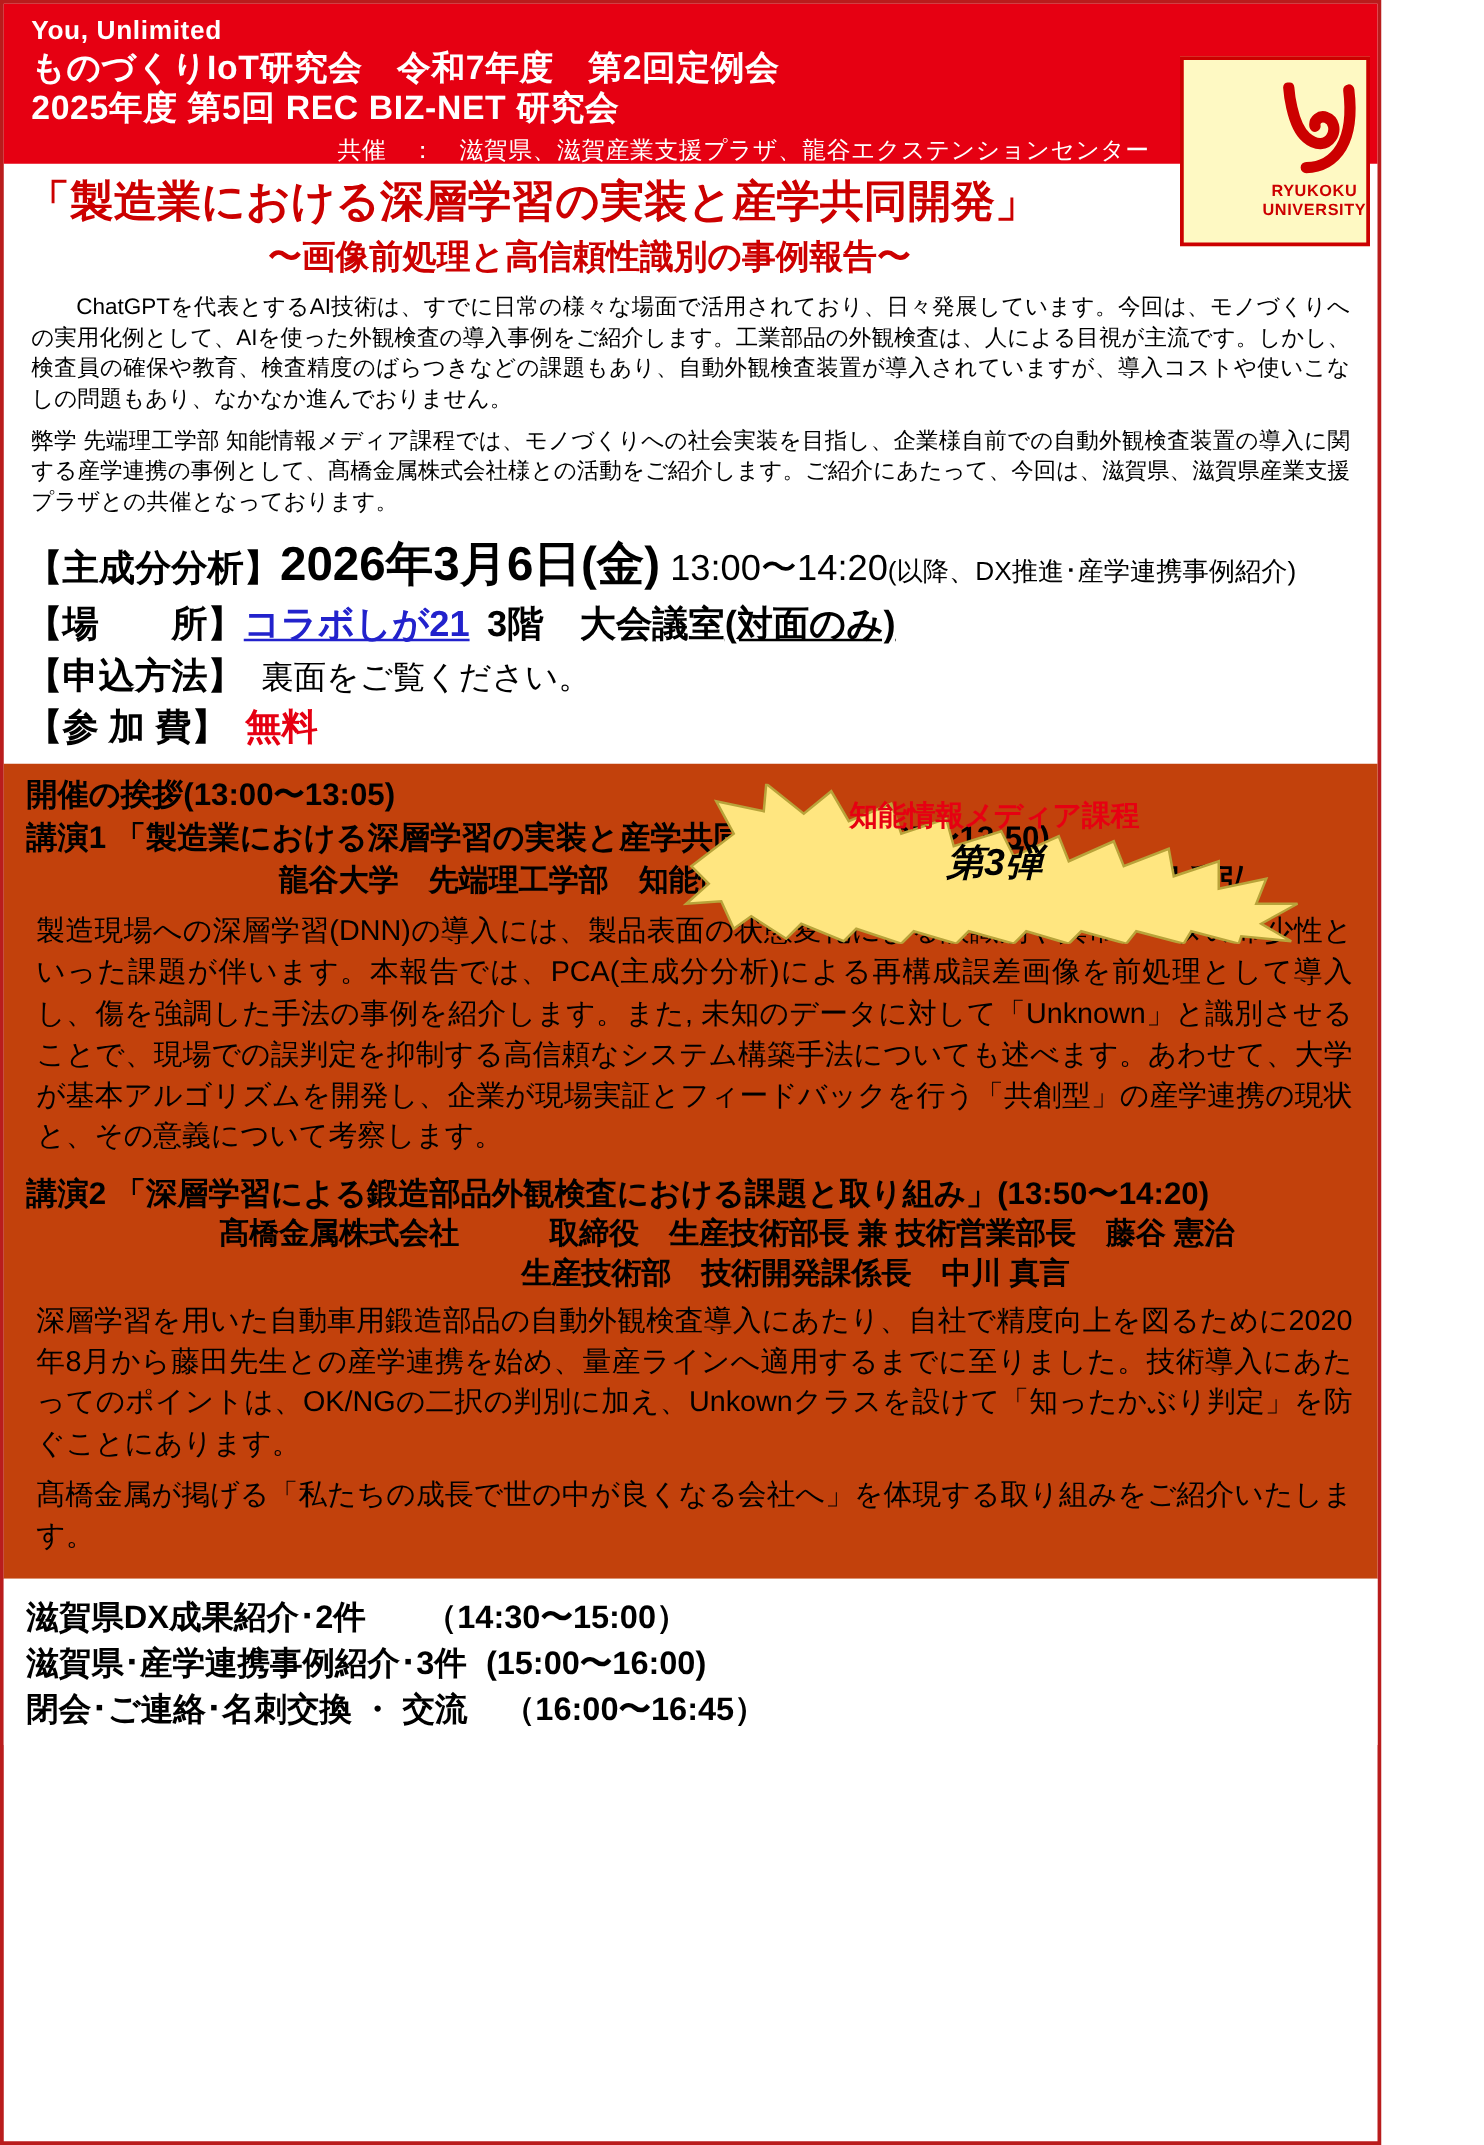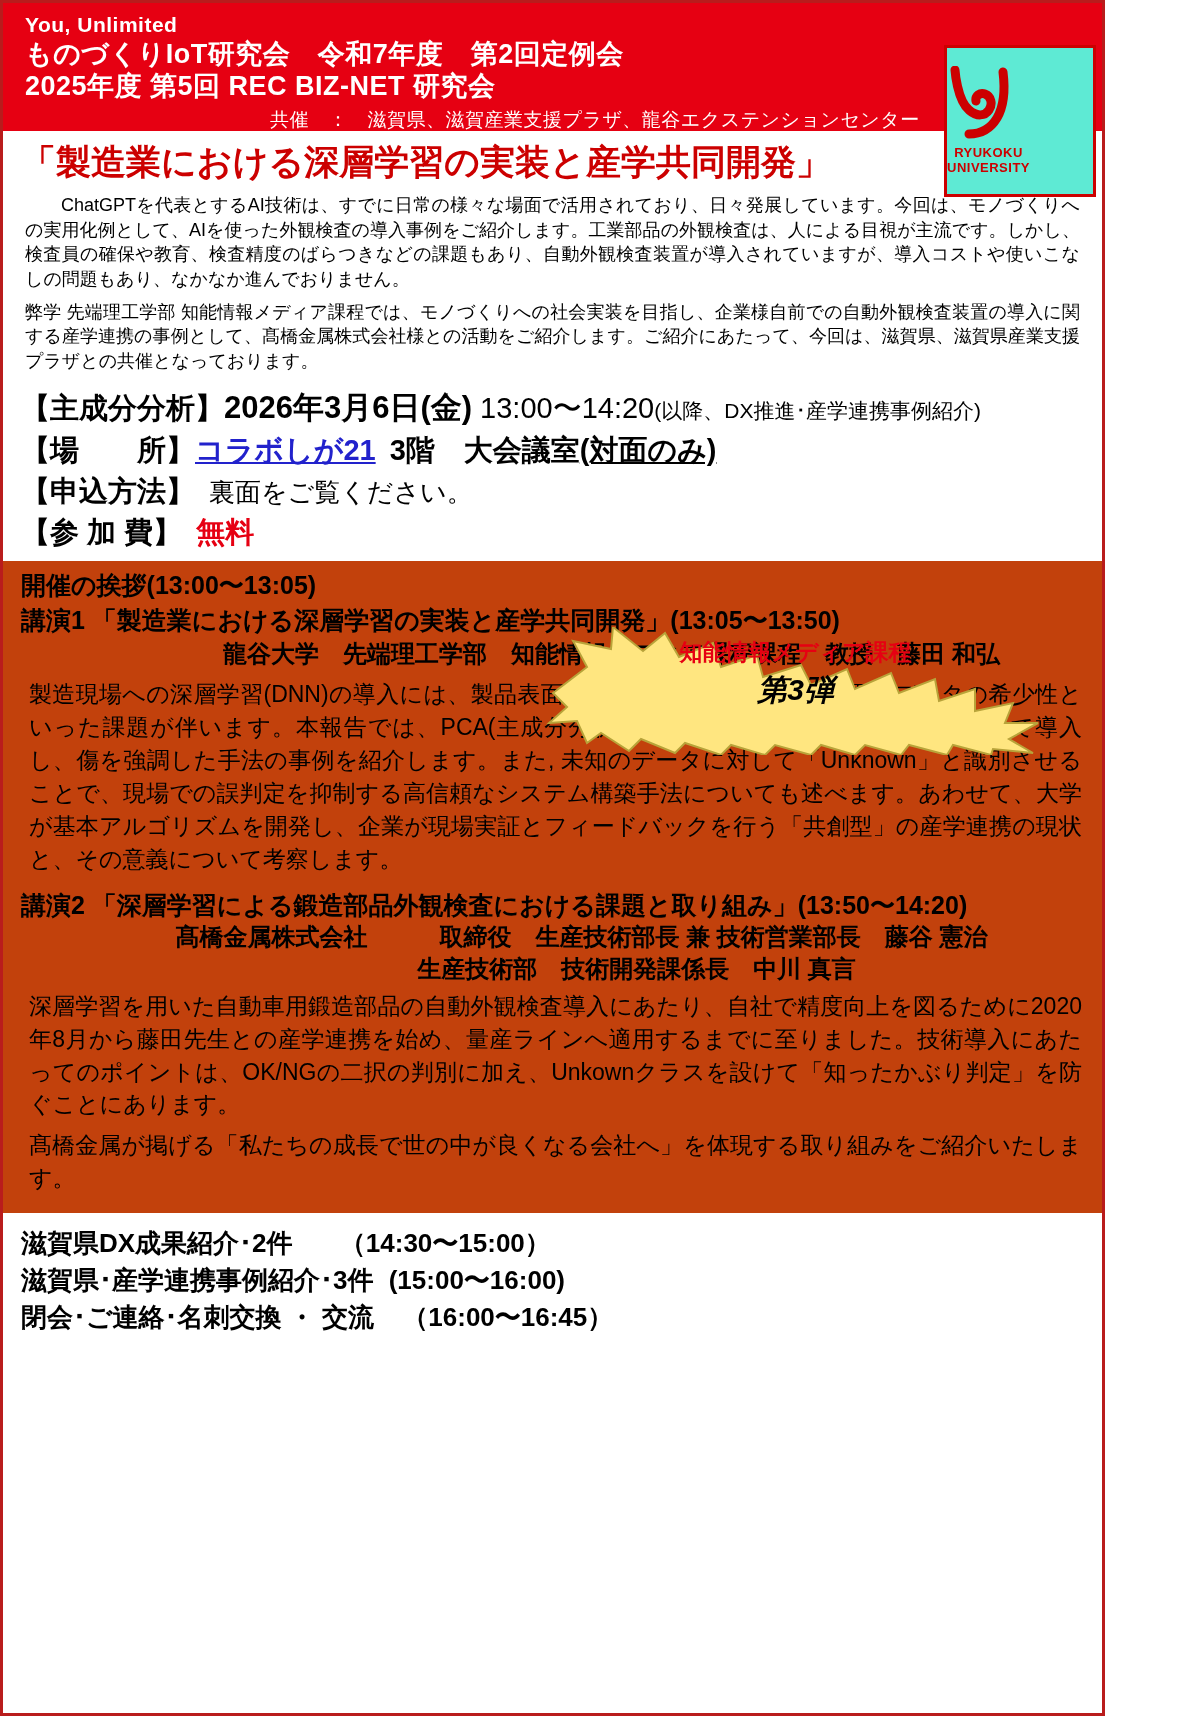--- a/index.html
+++ b/index.html
@@ -57,26 +57,26 @@
     letter-spacing: 0.5px;
   }
 
   
   .logo-box {
     position: absolute;
     right: 6px;
     top: 42px;
     width: 152px;
     height: 152px;
-    background: #5eead4;
+    background: #fef9c3;
     border: 3px solid #cc0000;
     box-sizing: border-box;
     display: flex;
     flex-direction: column;
-    align-items: flex-start;
+    align-items: flex-end;
     justify-content: center;
   }
   .logo-mark {
     width: 70px;
     height: 74px;
     margin-bottom: 6px;
   }
   .logo-text-en {
     font-size: 13px;
     color: #cc0000;
@@ -128,21 +128,21 @@
     display: flex;
     align-items: baseline;
     font-size: 29px;
     font-weight: bold;
     line-height: 1.42;
     white-space: nowrap;
   }
   .detail-label {
     letter-spacing: 0px;
   }
-  .date-big { font-size: 31px; }
+  .date-big { font-size: 38px; }
   .date-time { font-size: 29px; font-weight: normal; }
   .date-note { font-size: 21px; font-weight: normal; }
   .link {
     color: #2222cc;
     text-decoration: underline;
   }
   .underline { text-decoration: underline; }
   .fee-free { color: #e60012; }
   .small-norm { font-size: 26px; font-weight: normal; }
 
@@ -249,20 +249,21 @@
       <path d="M56 6 C58 22, 57 40, 50 52 C44 62, 34 68, 22 68" fill="none" stroke="#cc0000" stroke-width="9" stroke-linecap="round"></path>
     </svg>
     <div class="logo-text-en">
       <div>RYUKOKU</div>
       <div>UNIVERSITY</div>
     </div>
   </div>
 
   <div class="title-area">
     <div class="main-title">「製造業における深層学習の実装と産学共同開発」</div>
+    <div class="sub-title">〜画像前処理と高信頼性識別の事例報告〜</div>
   </div>
 
   <div class="body-area">
     <div class="para indent">ChatGPTを代表とするAI技術は、すでに日常の様々な場面で活用されており、日々発展しています。今回は、モノづくりへの実用化例として、AIを使った外観検査の導入事例をご紹介します。工業部品の外観検査は、人による目視が主流です。しかし、検査員の確保や教育、検査精度のばらつきなどの課題もあり、自動外観検査装置が導入されていますが、導入コストや使いこなしの問題もあり、なかなか進んでおりません。</div>
     <div class="para">弊学 先端理工学部 知能情報メディア課程では、モノづくりへの社会実装を目指し、企業様自前での自動外観検査装置の導入に関する産学連携の事例として、髙橋金属株式会社様との活動をご紹介します。ご紹介にあたって、今回は、滋賀県、滋賀県産業支援プラザとの共催となっております。</div>
   </div>
 
   <div class="details">
 
     <div class="detail-row">

